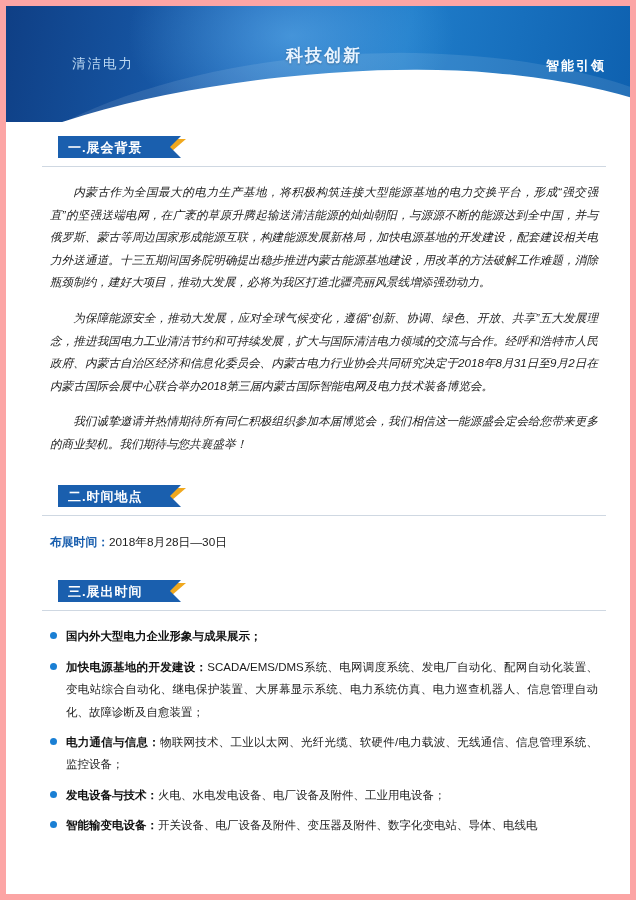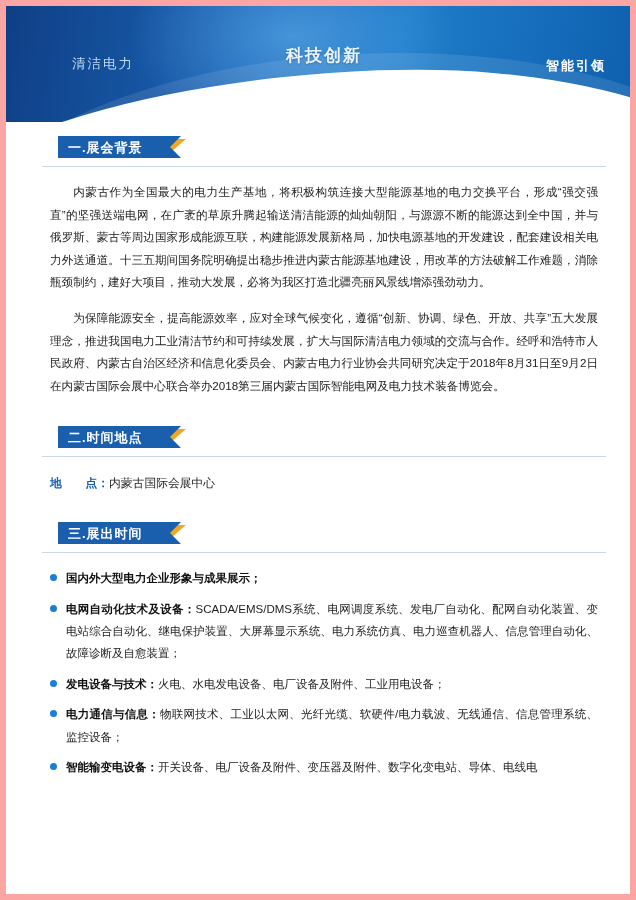--- a/index.html
+++ b/index.html
@@ -146,20 +146,21 @@
     width: 636px;
   }
   .para {
     margin: 0 44px 13px 44px;
     font-size: 11.6px;
     line-height: 1.95;
     color: #1c1c1c;
     text-align: justify;
     text-indent: 2em;
     font-family: "Liberation Sans", sans-serif;
+    font-style: italic;
   }
   
   .kv-list {
     margin: 0 44px 10px 44px;
   }
   .kv-row {
     font-size: 11.8px;
     line-height: 2.1;
     color: #1c1c1c;
   }
@@ -216,62 +217,63 @@
   <div class="content">
 
     <div class="section-head">
       <div class="tail"></div>
       <div class="bar"></div>
       <div class="label">一.展会背景</div>
     </div>
     <div class="rule"></div>
 
     <p class="para">内蒙古作为全国最大的电力生产基地，将积极构筑连接大型能源基地的电力交换平台，形成“强交强直”的坚强送端电网，在广袤的草原升腾起输送清洁能源的灿灿朝阳，与源源不断的能源达到全中国，并与俄罗斯、蒙古等周边国家形成能源互联，构建能源发展新格局，加快电源基地的开发建设，配套建设相关电力外送通道。十三五期间国务院明确提出稳步推进内蒙古能源基地建设，用改革的方法破解工作难题，消除瓶颈制约，建好大项目，推动大发展，必将为我区打造北疆亮丽风景线增添强劲动力。</p>
-    <p class="para">为保障能源安全，提高能源效率，应对全球气候变化，遵循“创新、协调、绿色、开放、共享”五大发展理念，推进我国电力工业清洁节约和可持续发展，扩大与国际清洁电力领域的交流与合作。经呼和浩特市人民政府、内蒙古自治区经济和信息化委员会、内蒙古电力行业协会共同研究决定于2018年8月31日至9月2日在内蒙古国际会展中心联合举办2018第三届内蒙古国际智能电网及电力技术装备博览会。</p>
+    <p class="para">为保障能源安全，推动大发展，应对全球气候变化，遵循“创新、协调、绿色、开放、共享”五大发展理念，推进我国电力工业清洁节约和可持续发展，扩大与国际清洁电力领域的交流与合作。经呼和浩特市人民政府、内蒙古自治区经济和信息化委员会、内蒙古电力行业协会共同研究决定于2018年8月31日至9月2日在内蒙古国际会展中心联合举办2018第三届内蒙古国际智能电网及电力技术装备博览会。</p>
+    <p class="para">我们诚挚邀请并热情期待所有同仁积极组织参加本届博览会，我们相信这一能源盛会定会给您带来更多的商业契机。我们期待与您共襄盛举！</p>
 
     <div class="gap-md"></div>
 
     <div class="section-head">
       <div class="tail"></div>
       <div class="bar"></div>
       <div class="label">二.时间地点</div>
     </div>
     <div class="rule"></div>
 
     <div class="kv-list">
       <div class="kv-row">
-        <span class="k">地　　点：</span><span class="v">内蒙古国际会展中心</span>
+        <span class="k">布展时间：</span><span class="v">2018年8月28日—30日</span>
       </div>
     </div>
 
     <div class="gap-md"></div>
 
     <div class="section-head">
       <div class="tail"></div>
       <div class="bar"></div>
       <div class="label">三.展出时间</div>
     </div>
     <div class="rule"></div>
 
     <div class="scope">
       <div class="scope-item">
         <span class="dot"></span>
         <span class="t">国内外大型电力企业形象与成果展示；</span><span></span>
       </div>
       <div class="scope-item">
         <span class="dot"></span>
-        <span class="t">电网自动化技术及设备：</span><span>SCADA/EMS/DMS系统、电网调度系统、发电厂自动化、配网自动化装置、变电站综合自动化、继电保护装置、大屏幕显示系统、电力系统仿真、电力巡查机器人、信息管理自动化、故障诊断及自愈装置；</span>
+        <span class="t">加快电源基地的开发建设：</span><span>SCADA/EMS/DMS系统、电网调度系统、发电厂自动化、配网自动化装置、变电站综合自动化、继电保护装置、大屏幕显示系统、电力系统仿真、电力巡查机器人、信息管理自动化、故障诊断及自愈装置；</span>
+      </div>
+      <div class="scope-item">
+        <span class="dot"></span>
+        <span class="t">电力通信与信息：</span><span>物联网技术、工业以太网、光纤光缆、软硬件/电力载波、无线通信、信息管理系统、监控设备；</span>
       </div>
       <div class="scope-item">
         <span class="dot"></span>
         <span class="t">发电设备与技术：</span><span>火电、水电发电设备、电厂设备及附件、工业用电设备；</span>
-      </div>
-      <div class="scope-item">
-        <span class="dot"></span>
-        <span class="t">电力通信与信息：</span><span>物联网技术、工业以太网、光纤光缆、软硬件/电力载波、无线通信、信息管理系统、监控设备；</span>
       </div>
       <div class="scope-item">
         <span class="dot"></span>
         <span class="t">智能输变电设备：</span><span>开关设备、电厂设备及附件、变压器及附件、数字化变电站、导体、电线电</span>
       </div>
     </div>
 
   </div>
 </div>
 

